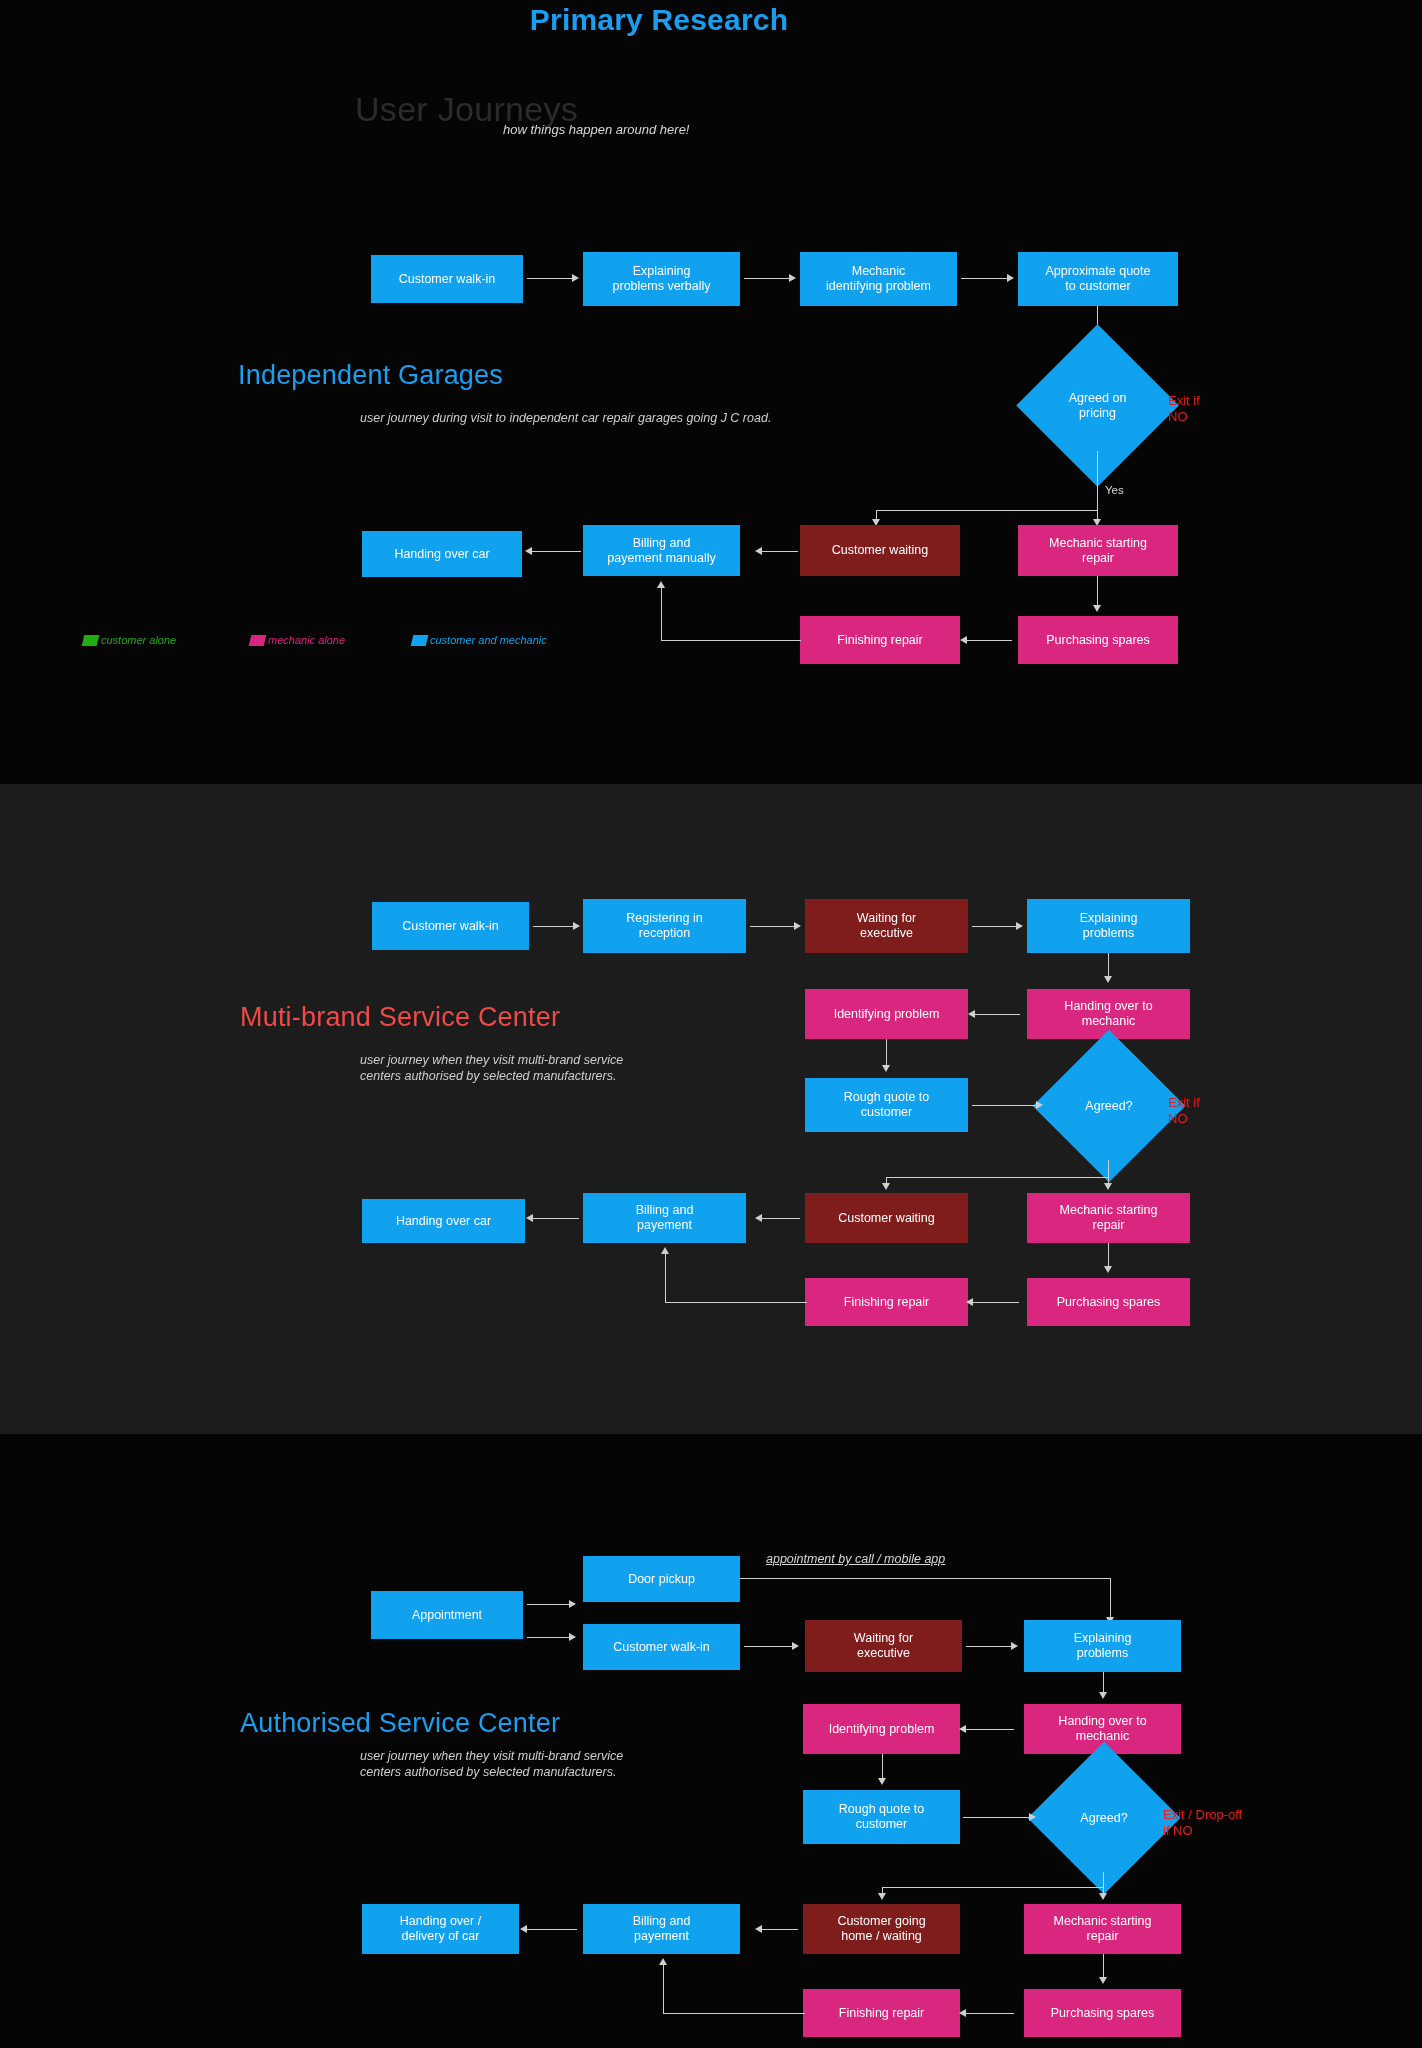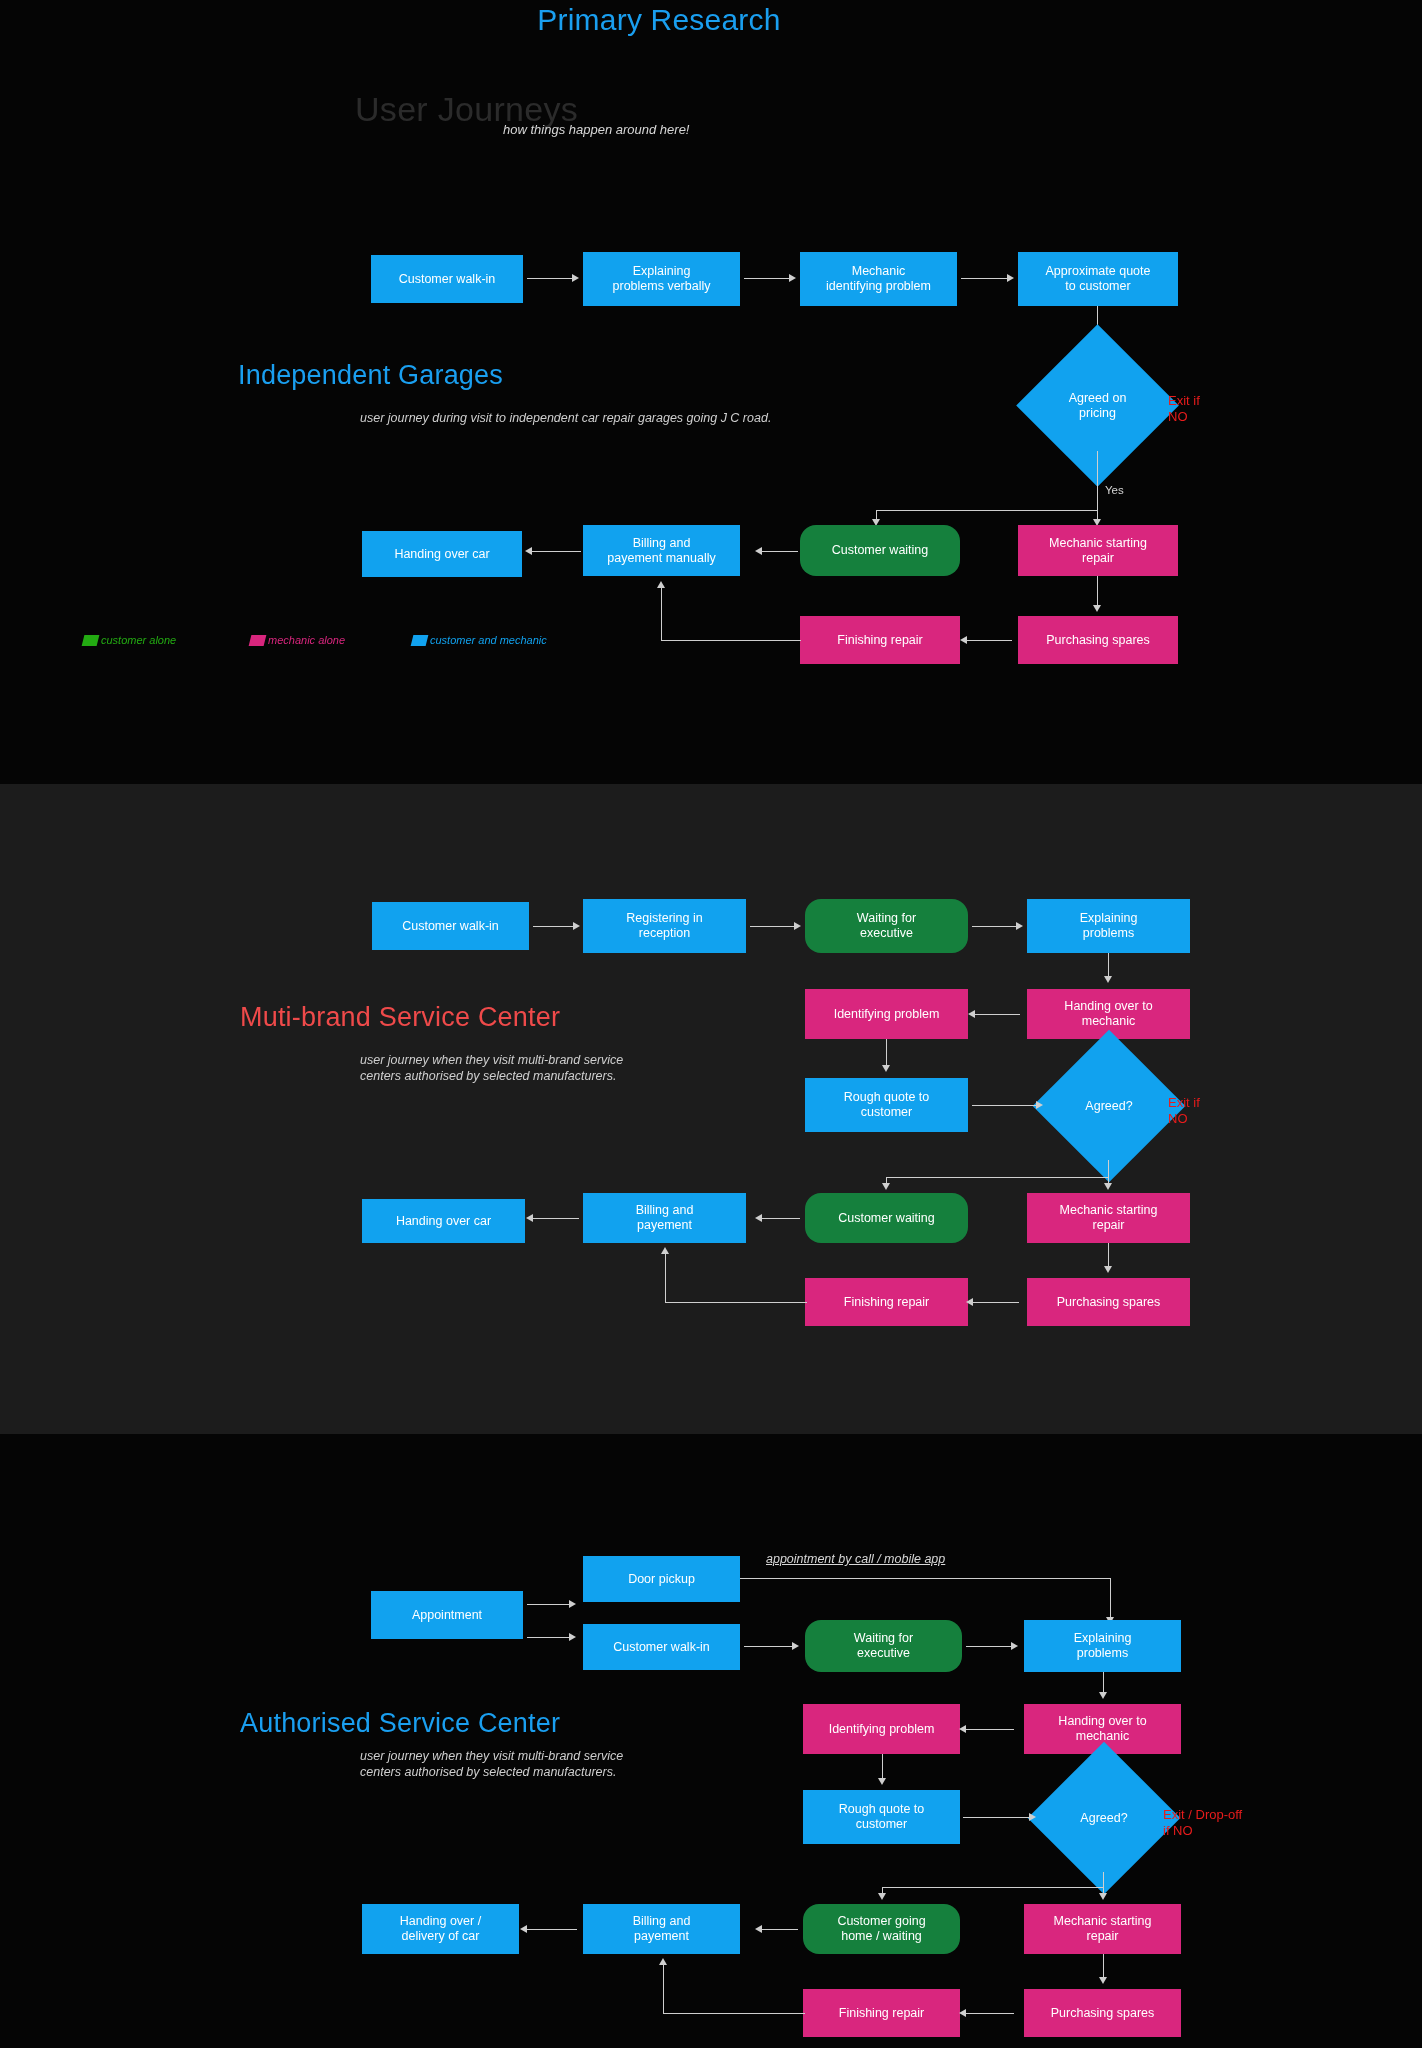--- a/index.html
+++ b/index.html
@@ -12,21 +12,21 @@
 
   
   .sec { position: absolute; left: 0; width: 1422px; }
   #sec1 { top: 0;    height: 784px;  background: #050505; }
   #sec2 { top: 784px; height: 650px; background: #1c1c1c; }
   #sec3 { top: 1434px; height: 614px; background: #050505; }
 
   
   .main-title {
     position: absolute; left: 0; top: 0; width: 1278px; text-align: center;
-    color: #1a9ff0; font-size: 30px; font-weight: normal; letter-spacing: .2px; padding-left: 40px;
+    color: #1a9ff0; font-size: 30px; font-weight: bold; letter-spacing: .2px; padding-left: 40px;
   }
   .ghost-title {
     position: absolute; color: #2b2b2b; font-size: 34px; font-weight: normal;
     letter-spacing: .3px; white-space: nowrap;
   }
   .ghost-sub {
     position: absolute; color: #d8d8d8; font-size: 13px; font-style: italic;
     white-space: nowrap;
   }
   .sec-title {
@@ -41,21 +41,21 @@
   }
 
   
   .node {
     position: absolute; display: flex; align-items: center; justify-content: center;
     text-align: center; color: #fff; font-size: 12.5px; line-height: 15px;
     padding: 2px 4px; white-space: pre-line;
   }
   .n-blue  { background: #11a2ef; }
   .n-pink  { background: #d9267e; }
-  .n-green { background: #15803d; border-radius: 16px; }
+  .n-green { background: #7f1d1d; }
 
   
   .diamond { position: absolute; }
   .diamond .dshape {
     position: absolute; inset: 0; background: #11a2ef; transform: rotate(45deg);
   }
   .diamond .dlabel {
     position: absolute; inset: 0; display: flex; align-items: center;
     justify-content: center; color: #fff; font-size: 12.5px; line-height: 15px;
     text-align: center; white-space: pre-line;

